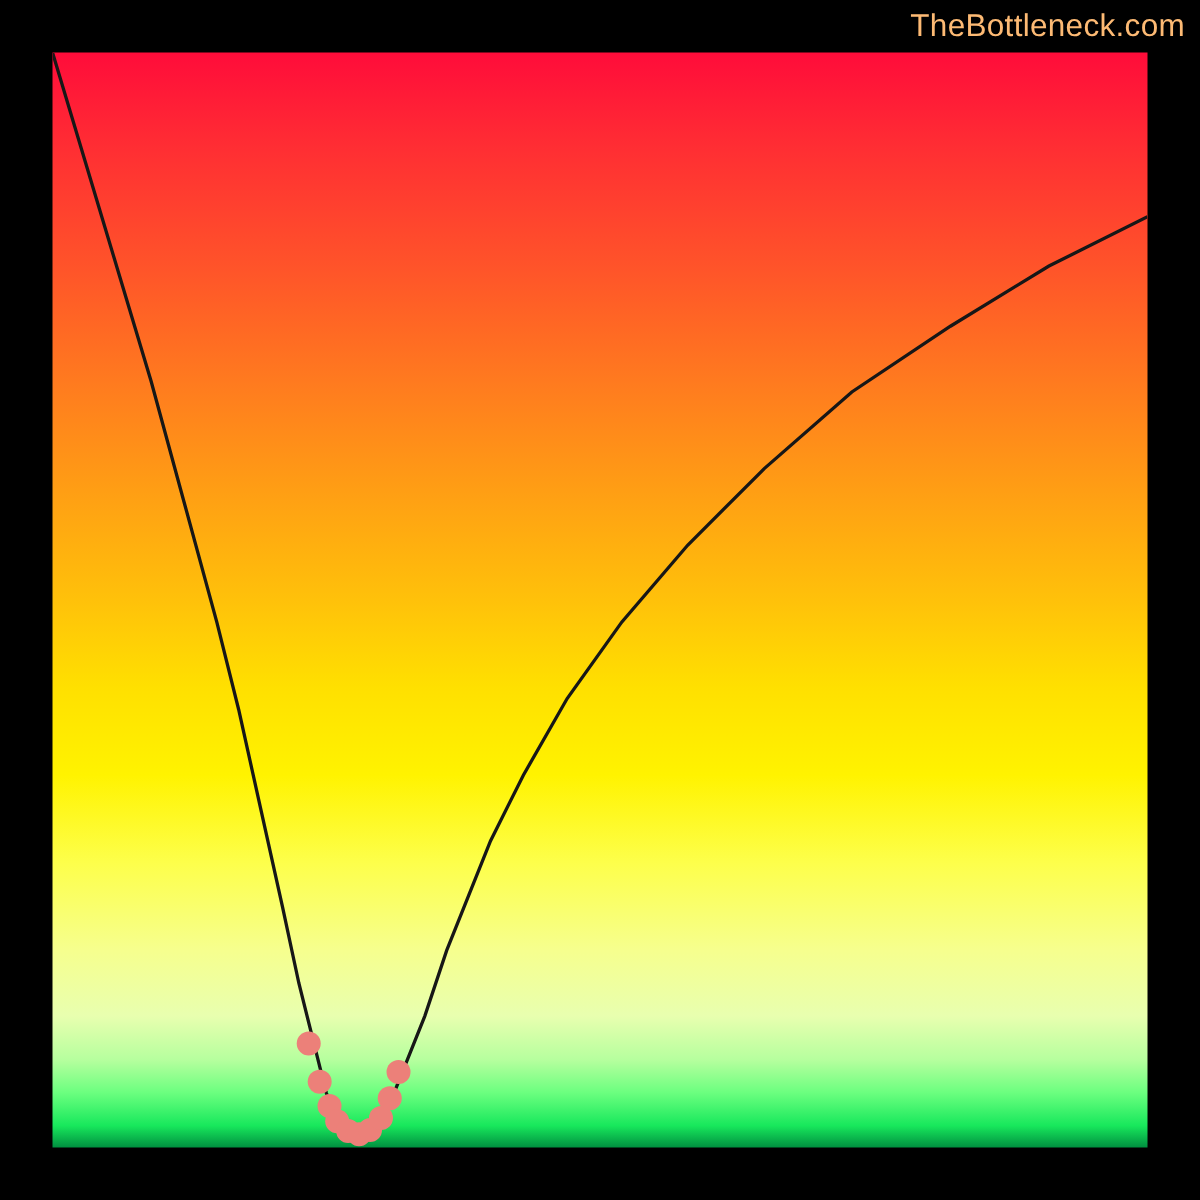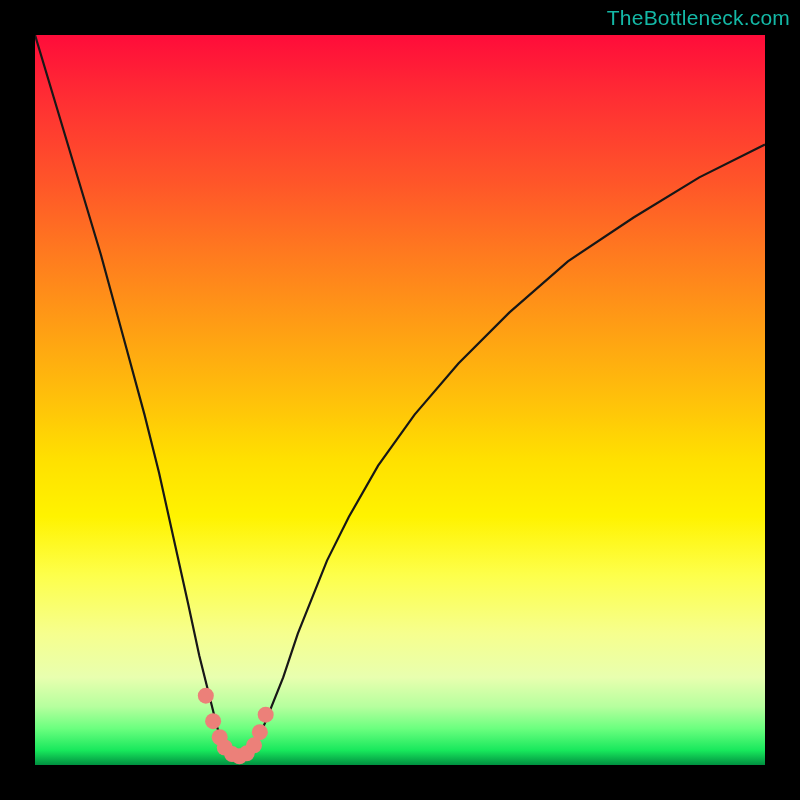--- a/index.html
+++ b/index.html
@@ -48,21 +48,21 @@
     position: absolute;
     left: 0;
     top: 0;
     width: 730px;
     height: 730px;
   }
   .watermark {
     position: absolute;
     top: 6px;
     right: 10px;
-    color: #14b8a6;
+    color: #fdba74;
     font-size: 21px;
     font-weight: 500;
     letter-spacing: 0.2px;
     user-select: none;
   }
 </style>
 </head>
 <body>
 
 <div class="frame">

